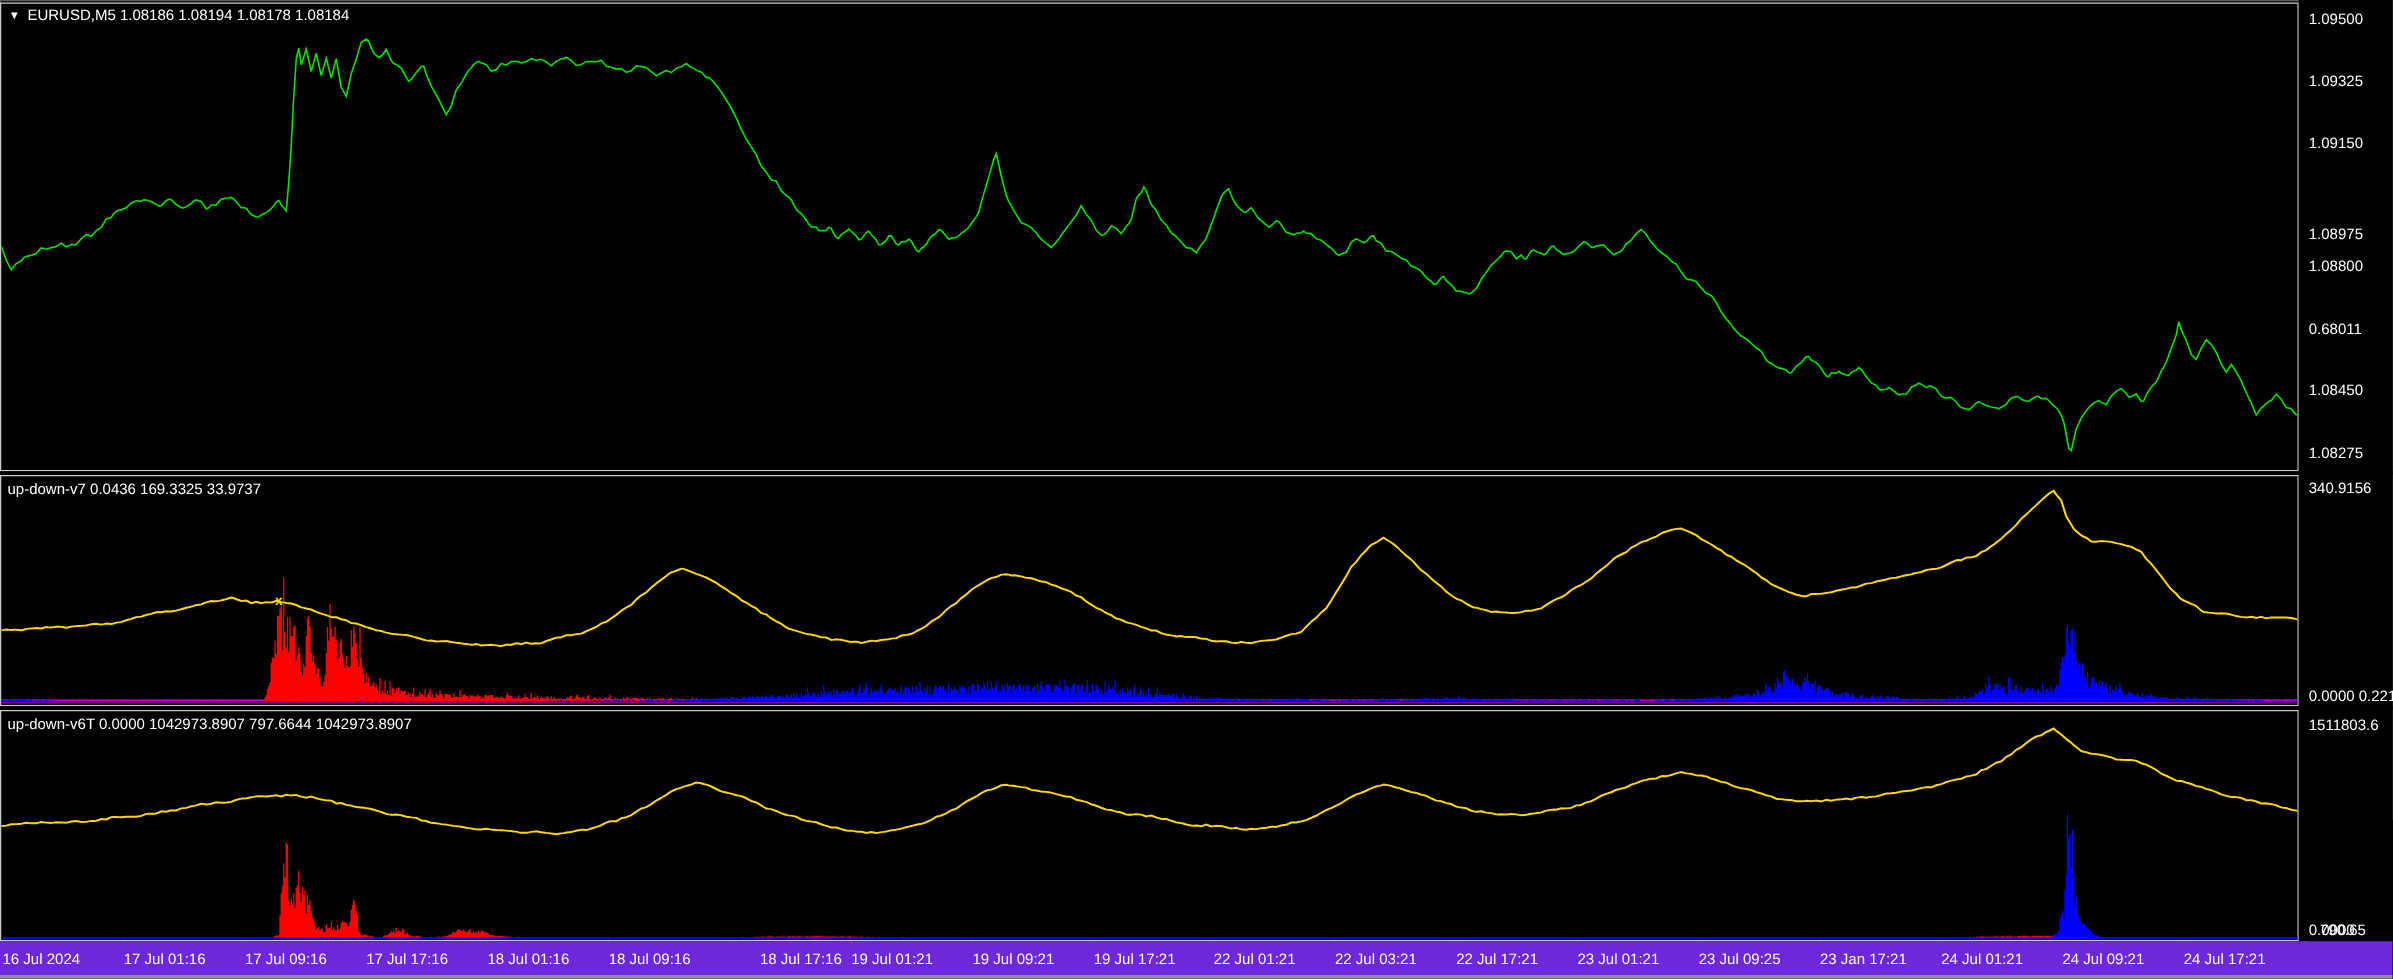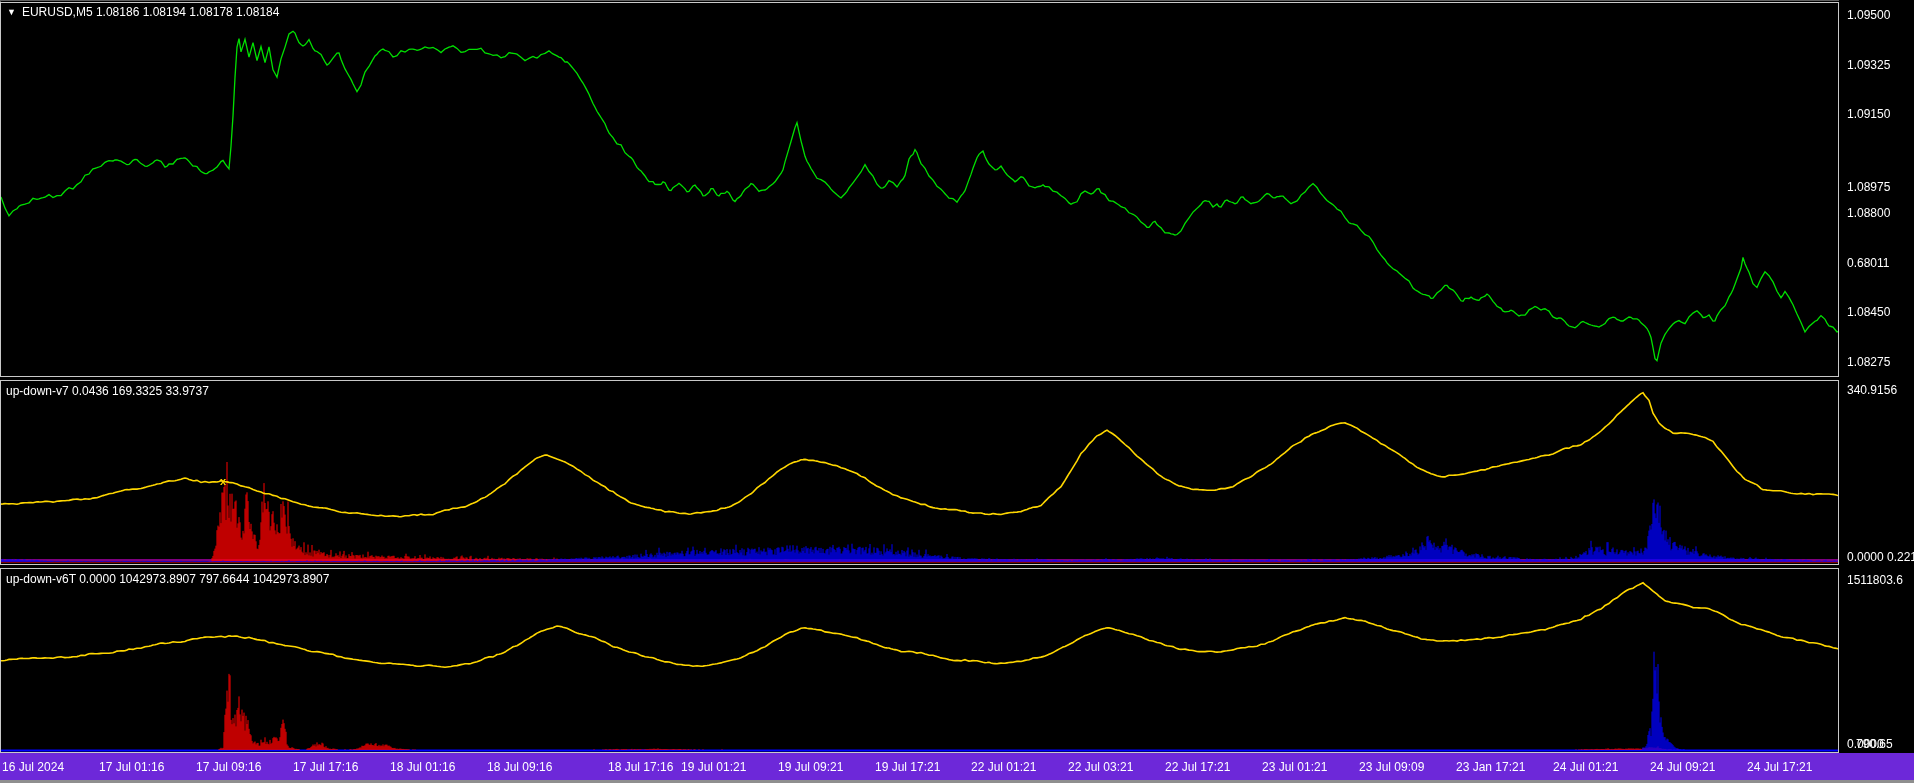--- a/index.html
+++ b/index.html
@@ -99,21 +99,21 @@
       <div class="lbl" style="left: 390px; top: 7px;">18 Jul 01:16</div>
       <div class="lbl" style="left: 487px; top: 7px;">18 Jul 09:16</div>
       <div class="lbl" style="left: 584px; top: 7px; margin-left: 24px;">18 Jul 17:16</div>
       <div class="lbl" style="left: 681px; top: 7px;">19 Jul 01:21</div>
       <div class="lbl" style="left: 778px; top: 7px;">19 Jul 09:21</div>
       <div class="lbl" style="left: 875px; top: 7px;">19 Jul 17:21</div>
       <div class="lbl" style="left: 971px; top: 7px;">22 Jul 01:21</div>
       <div class="lbl" style="left: 1068px; top: 7px;">22 Jul 03:21</div>
       <div class="lbl" style="left: 1165px; top: 7px;">22 Jul 17:21</div>
       <div class="lbl" style="left: 1262px; top: 7px;">23 Jul 01:21</div>
-      <div class="lbl" style="left: 1359px; top: 7px;">23 Jul 09:09</div>
+      <div class="lbl" style="left: 1359px; top: 7px;">23 Jul 09:25</div>
       <div class="lbl" style="left: 1456px; top: 7px;">23 Jan 17:21</div>
       <div class="lbl" style="left: 1553px; top: 7px; text-align: center;">24 Jul 01:21</div>
       <div class="lbl" style="left: 1650px; top: 7px;">24 Jul 09:21</div>
       <div class="lbl" style="left: 1747px; top: 7px;">24 Jul 17:21</div>
       <div class="lbl" style="left: 1844px; top: 7px; margin-top: 36px;">25 Jul 01:21</div>
     </div>
   <div id="bottom-bar"></div>
 <div class="lbl" style="left: 1847px; top: 8px;">1.09500</div>
     <div class="lbl" style="left: 1847px; top: 57.571px;">1.09325</div>
     <div class="lbl" style="left: 1847px; top: 107.142px;">1.09150</div>

